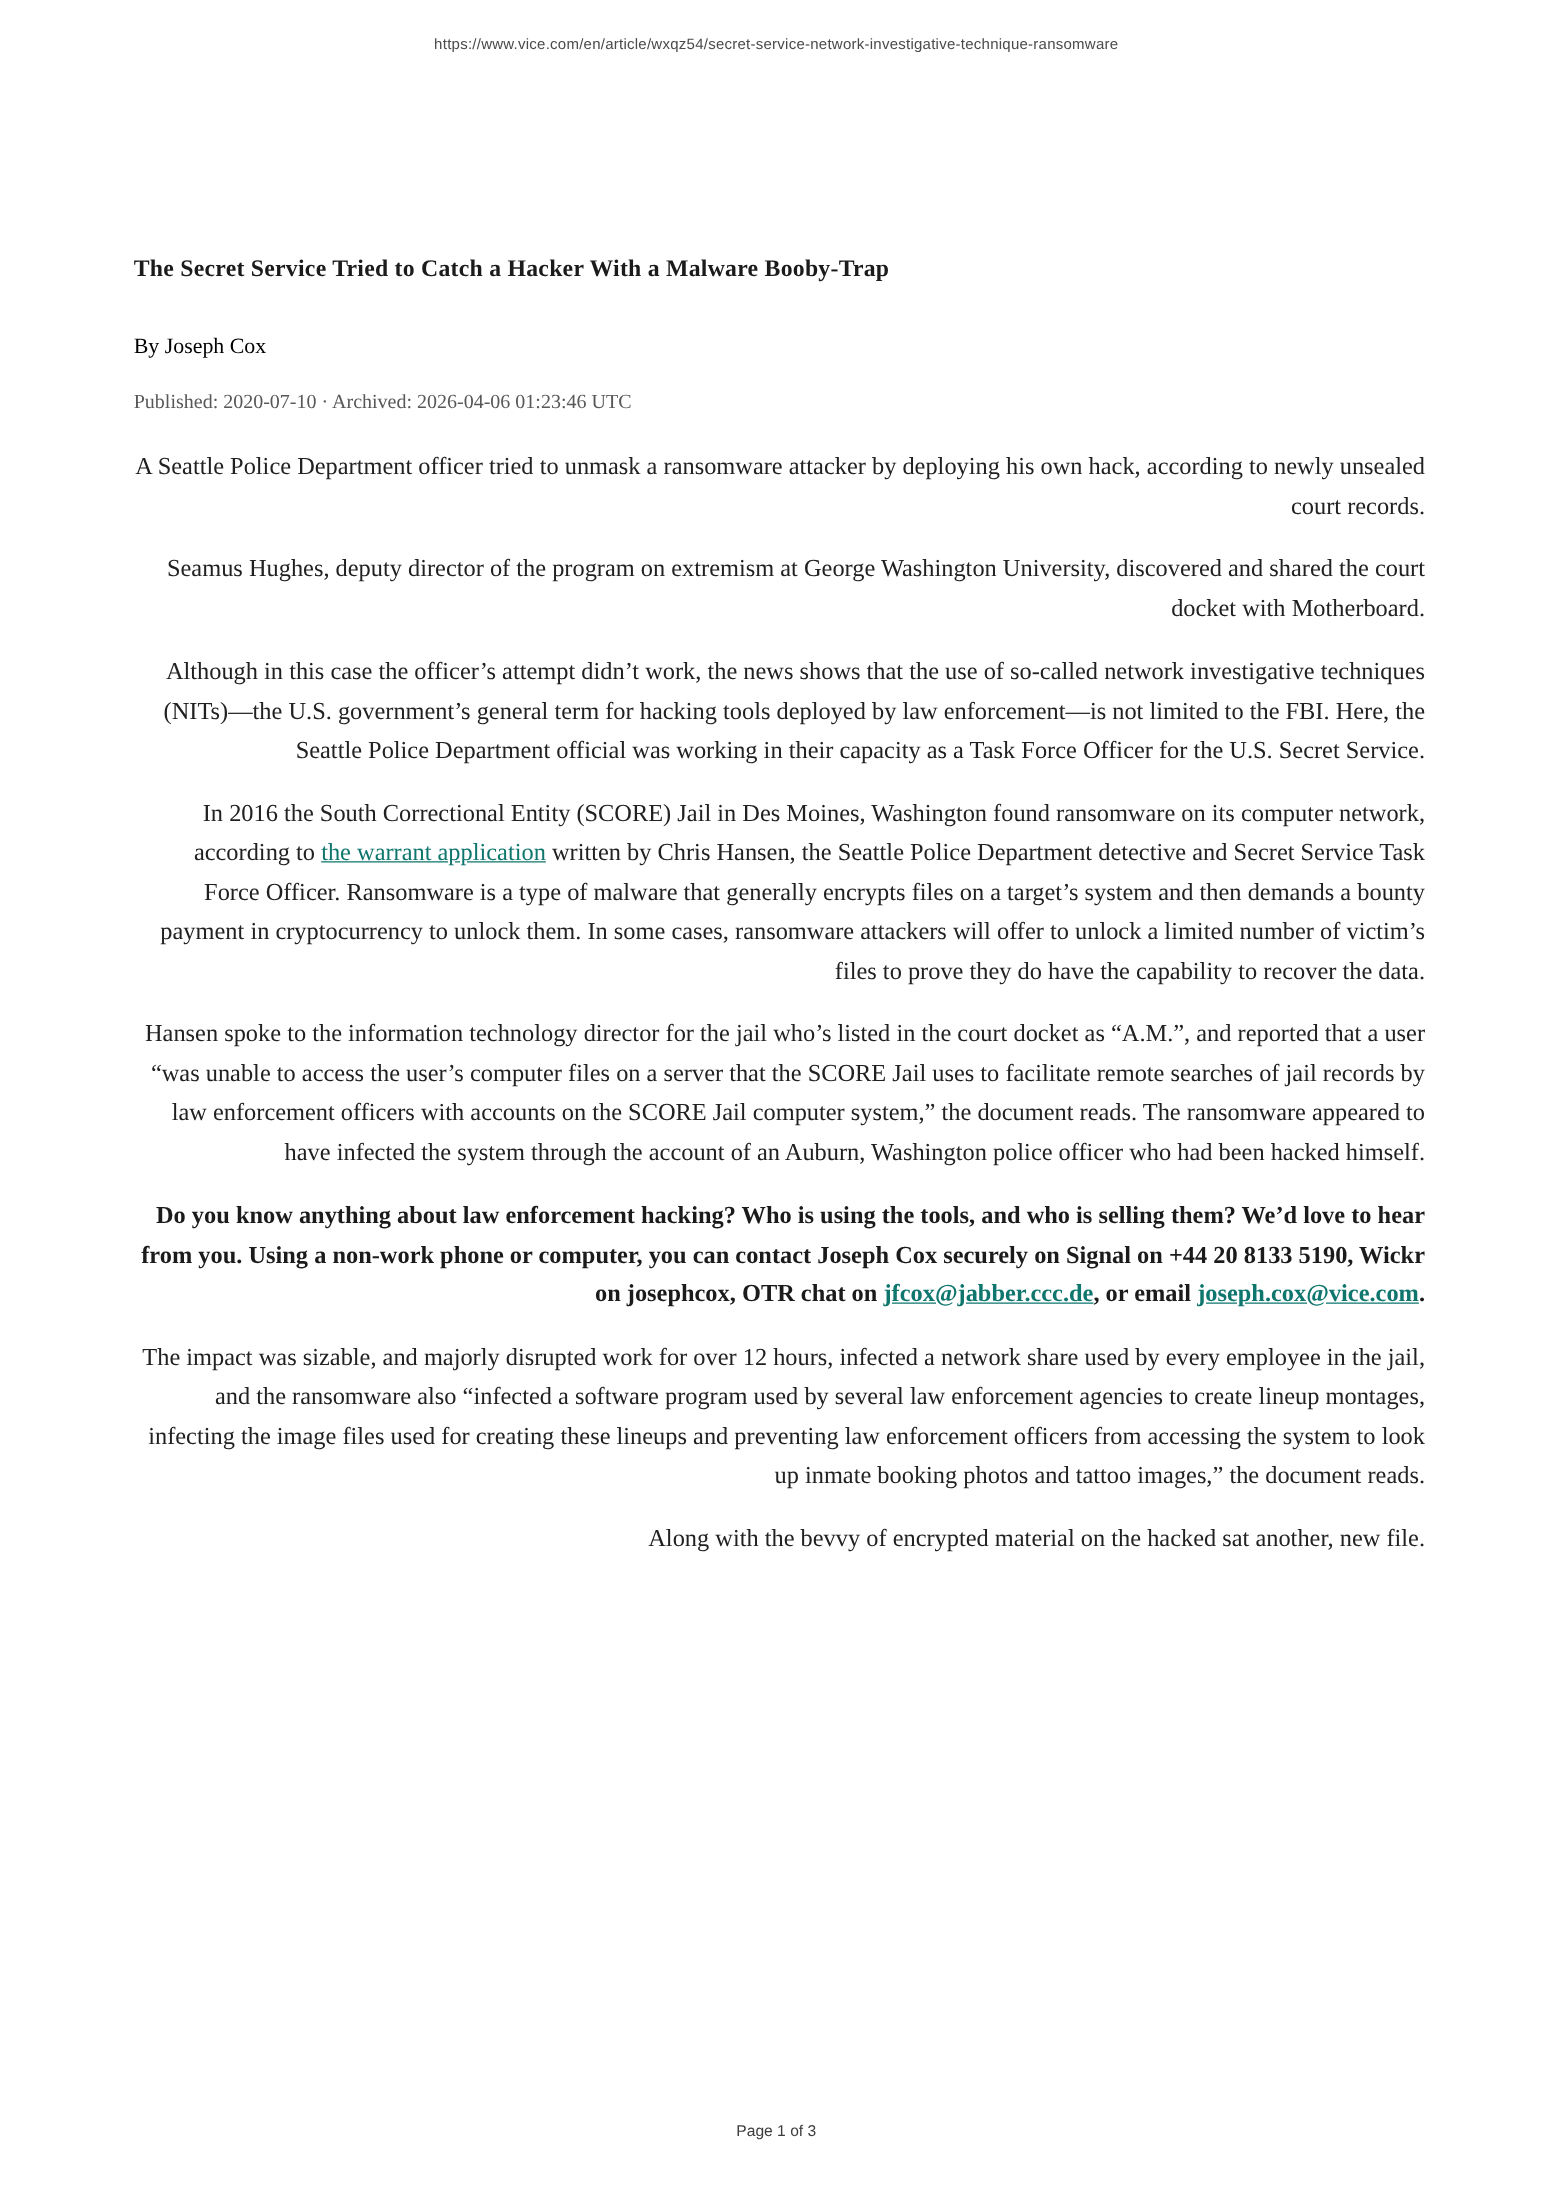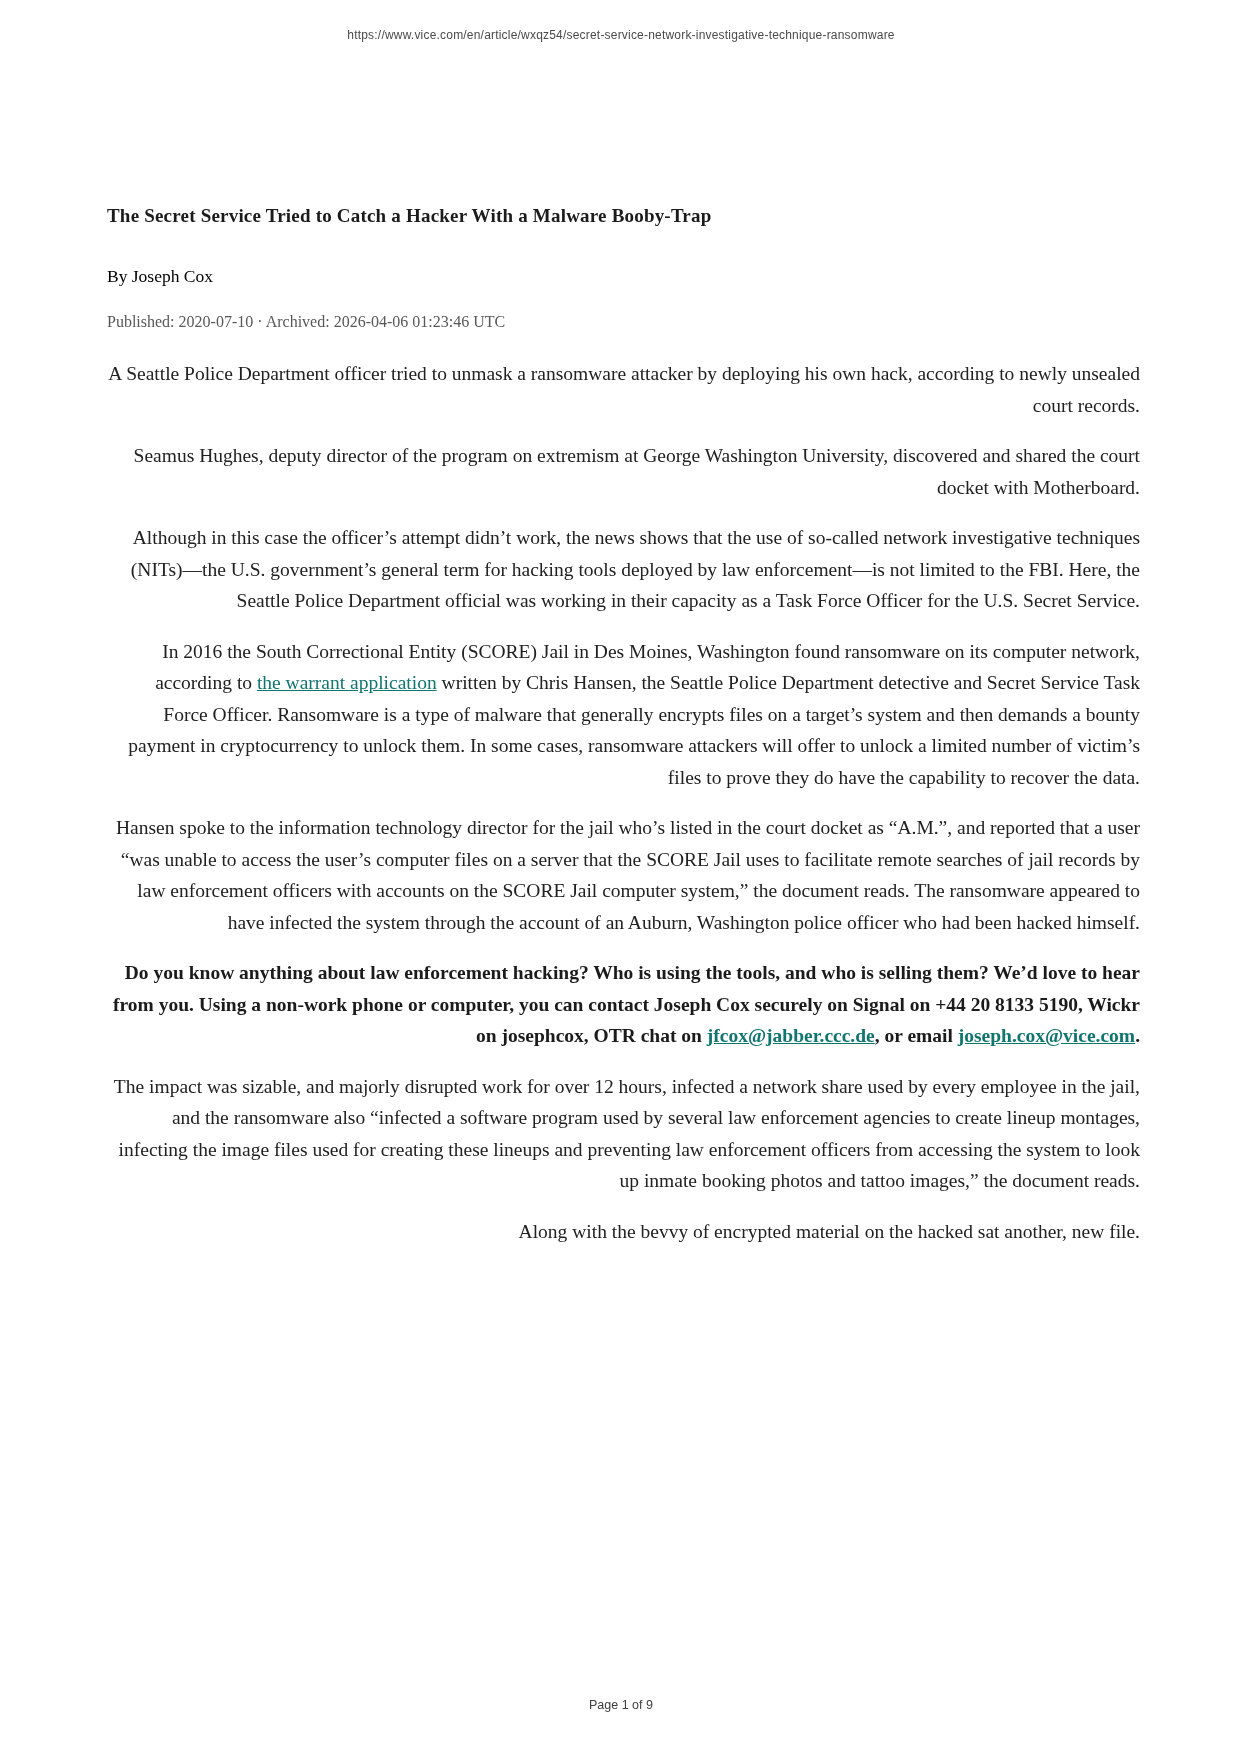--- a/index.html
+++ b/index.html
@@ -92,13 +92,13 @@
       <p><span>Seamus Hughes, deputy director of the program on extremism at George Washington University, discovered and shared the court docket with Motherboard.</span></p>
       <p><span>Although in this case the officer’s attempt didn’t work, the news shows that the use of so-called network investigative techniques (NITs)—the U.S. government’s general term for hacking tools deployed by law enforcement—is not limited to the FBI. Here, the Seattle Police Department official was working in their capacity as a Task Force Officer for the U.S. Secret Service.</span></p>
       <p><span>In 2016 the South Correctional Entity (SCORE) Jail in Des Moines, Washington found ransomware on its computer network, according to </span><a class="inline-link">the warrant application</a><span> written by Chris Hansen, the Seattle Police Department detective and Secret Service Task Force Officer. Ransomware is a type of malware that generally encrypts files on a target’s system and then demands a bounty payment in cryptocurrency to unlock them. In some cases, ransomware attackers will offer to unlock a limited number of victim’s files to prove they do have the capability to recover the data.</span></p>
       <p><span>Hansen spoke to the information technology director for the jail who’s listed in the court docket as “A.M.”, and reported that a user “was unable to access the user’s computer files on a server that the SCORE Jail uses to facilitate remote searches of jail records by law enforcement officers with accounts on the SCORE Jail computer system,” the document reads. The ransomware appeared to have infected the system through the account of an Auburn, Washington police officer who had been hacked himself.</span></p>
       <p class="bold"><span style="font-weight: 700;">Do you know anything about law enforcement hacking? Who is using the tools, and who is selling them? We’d love to hear from you. Using a non-work phone or computer, you can contact Joseph Cox securely on Signal on +44 20 8133 5190, Wickr on josephcox, OTR chat on </span><a class="inline-link" style="font-weight: 700;">jfcox@jabber.ccc.de</a><span style="font-weight: 700;">, or email </span><a class="inline-link" style="font-weight: 700;">joseph.cox@vice.com</a><span style="font-weight: 700;">.</span></p>
       <p><span>The impact was sizable, and majorly disrupted work for over 12 hours, infected a network share used by every employee in the jail, and the ransomware also “infected a software program used by several law enforcement agencies to create lineup montages, infecting the image files used for creating these lineups and preventing law enforcement officers from accessing the system to look up inmate booking photos and tattoo images,” the document reads.</span></p>
       <p><span>Along with the bevvy of encrypted material on the hacked sat another, new file.</span></p>
     </div>
 </article>
 
-<div class="print-footer">Page 1 of 9</div>
+<div class="print-footer">Page 1 of 3</div>
 
 </body></html>

